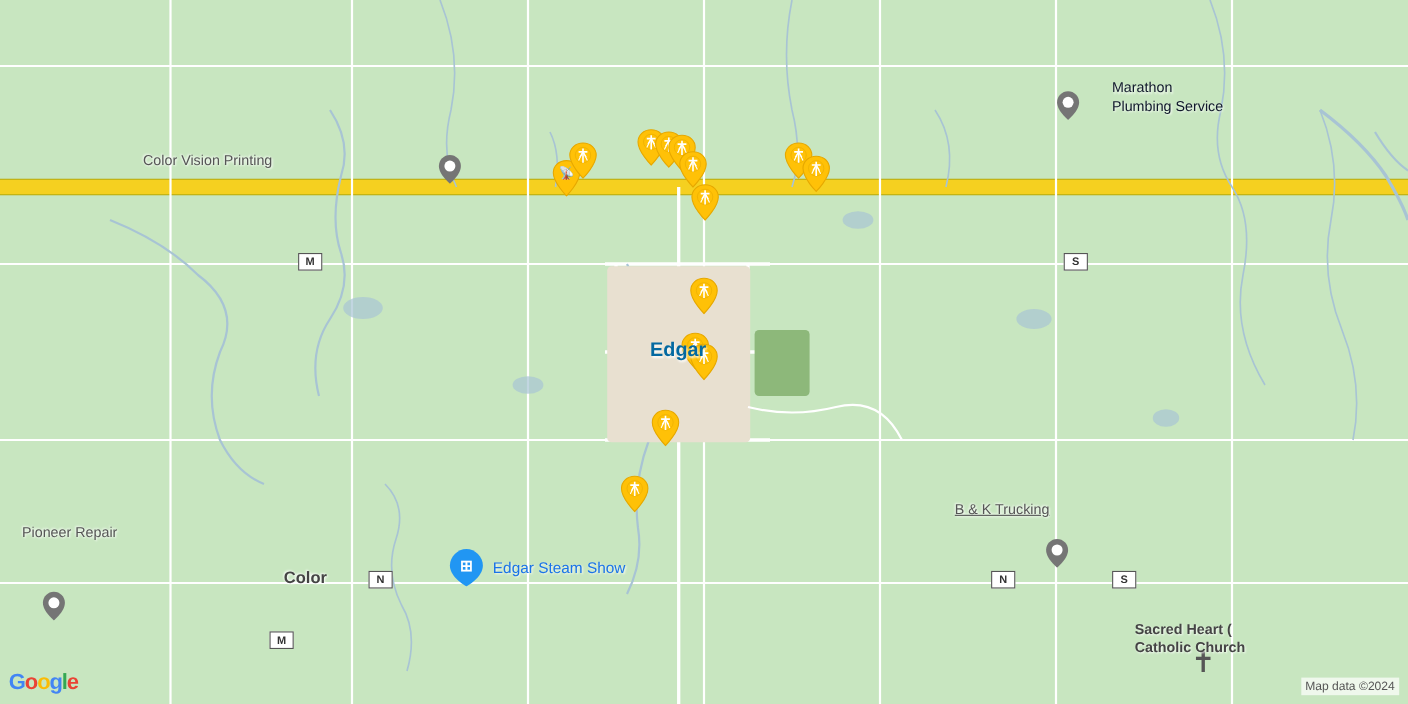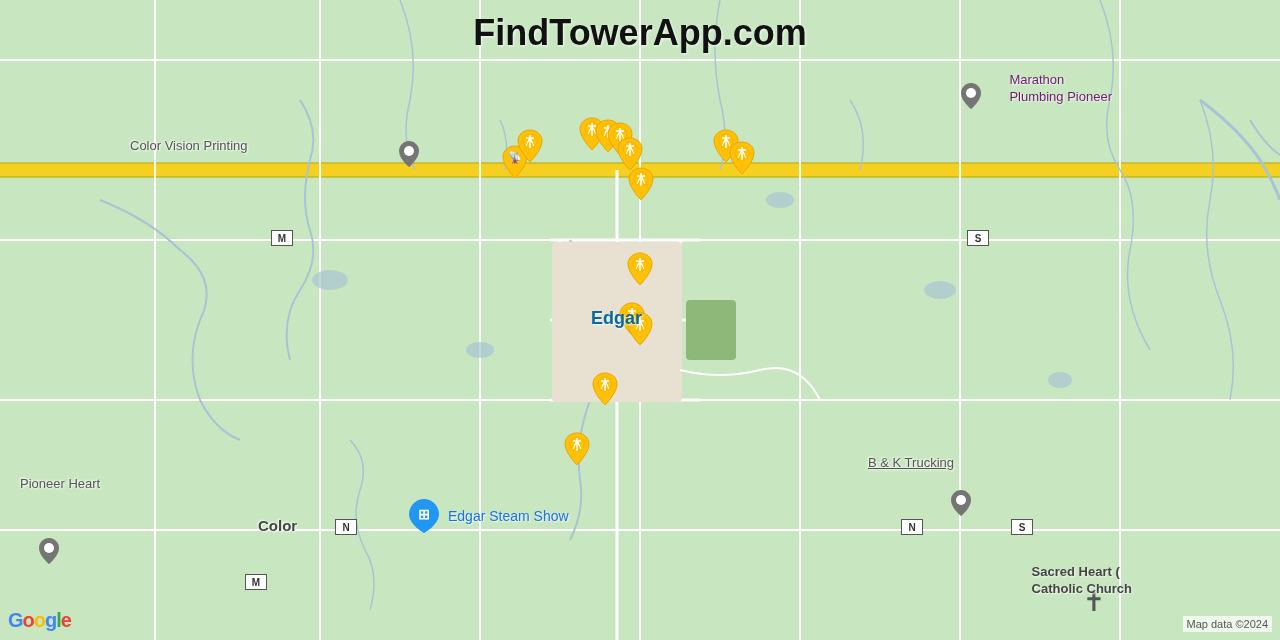--- a/index.html
+++ b/index.html
@@ -129,21 +129,21 @@
     .marathon-label {
       position: absolute;
       z-index: 60;
       top: 72px;
       right: 168px;
       text-align: left;
     }
     .marathon-label span {
       display: block;
       font-size: 13px;
-      color: #701a75;
+      color: #0f172a;
       line-height: 1.3;
       text-shadow: 1px 1px 2px rgba(255,255,255,0.9);
     }
 
     
     .bk-label {
       position: absolute;
       z-index: 60;
     }
 
@@ -242,21 +242,20 @@
     <path d="M 1200 100 Q 1240 130 1260 160 Q 1275 185 1280 200" stroke="#a8c4d4" stroke-width="3" fill="none"></path>
     <path d="M 1250 120 Q 1265 145 1280 155" stroke="#a8c4d4" stroke-width="2" fill="none"></path>
 
     <rect x="552" y="242" width="130" height="160" fill="#e8e0d0" rx="4"></rect>
 
     <rect x="686" y="300" width="50" height="60" fill="#8db87a" rx="4"></rect>
 
     <path d="M 680 370 Q 720 380 760 370 Q 800 360 820 400" stroke="white" stroke-width="2" fill="none"></path>
   </svg>
 
-  <div class="map-title">FindTowerApp.com</div>
 
   <div class="tower-marker" style="left:515px;top:144px;">
     <svg viewBox="0 0 30 36" xmlns="http://www.w3.org/2000/svg">
       <path d="M15 2 C8 2 3 7 3 13 C3 22 15 34 15 34 C15 34 27 22 27 13 C27 7 22 2 15 2Z" fill="#FFC107" stroke="#e6a800" stroke-width="1"></path>
       <text x="15" y="17" text-anchor="middle" font-size="11" fill="white" font-weight="bold">📡</text>
       <text x="15" y="18" text-anchor="middle" font-size="9" fill="#333">🗼</text>
     </svg>
   </div>
 
   <div style="position:absolute;left:398px;top:140px;z-index:50;">
@@ -270,31 +269,31 @@
   </div>
 
   <div style="position:absolute;left:960px;top:82px;z-index:50;">
     <svg width="22" height="28" viewBox="0 0 22 28">
       <path d="M11 1 C5.5 1 1 5.5 1 11 C1 19 11 27 11 27 C11 27 21 19 21 11 C21 5.5 16.5 1 11 1Z" fill="#757575"></path>
       <circle cx="11" cy="11" r="5" fill="white"></circle>
     </svg>
   </div>
   <div class="map-label map-label-place marathon-label">
     <span>Marathon</span>
-    <span>Plumbing Pioneer</span>
+    <span>Plumbing Service</span>
   </div>
 
   <div style="position:absolute;left:38px;top:537px;z-index:50;">
     <svg width="22" height="28" viewBox="0 0 22 28">
       <path d="M11 1 C5.5 1 1 5.5 1 11 C1 19 11 27 11 27 C11 27 21 19 21 11 C21 5.5 16.5 1 11 1Z" fill="#757575"></path>
       <circle cx="11" cy="11" r="5" fill="white"></circle>
     </svg>
   </div>
   <div class="map-label map-label-place pioneer-label" style="position:absolute;left:20px;top:476px;">
-    <span>Pioneer Heart</span>
+    <span>Pioneer Repair</span>
   </div>
 
   <div style="position:absolute;left:950px;top:489px;z-index:50;">
     <svg width="22" height="28" viewBox="0 0 22 28">
       <path d="M11 1 C5.5 1 1 5.5 1 11 C1 19 11 27 11 27 C11 27 21 19 21 11 C21 5.5 16.5 1 11 1Z" fill="#757575"></path>
       <circle cx="11" cy="11" r="5" fill="white"></circle>
     </svg>
   </div>
   <div class="map-label map-label-place bk-label" style="position:absolute;left:868px;top:455px;text-decoration:underline;">
     <span>B &amp; K Trucking</span>

